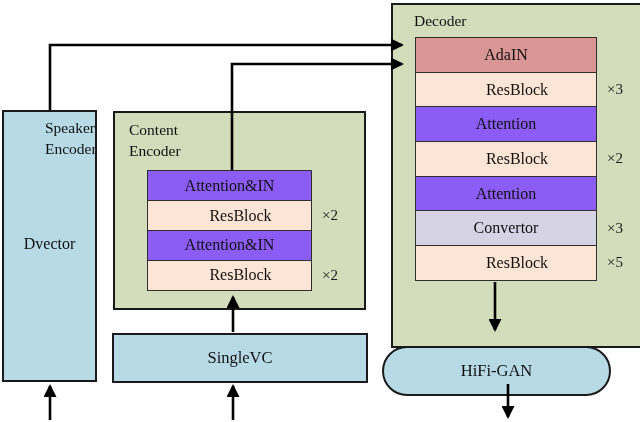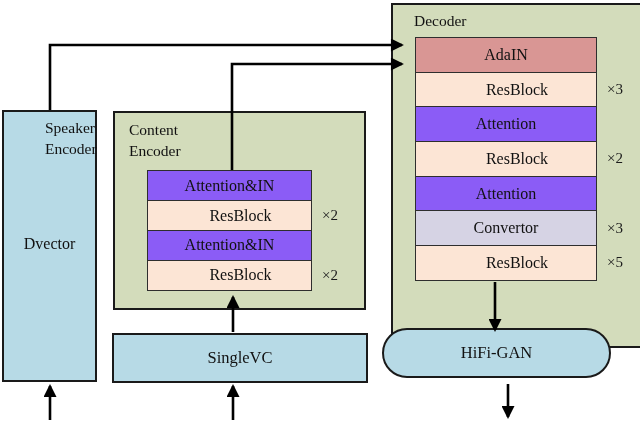--- a/index.html
+++ b/index.html
@@ -86,21 +86,21 @@
         <span>ResBlock</span>
         <span class="mult">×5</span>
       </div>
     </div>
   </div>
 
   <div class="box blue" style="left:112px;top:333px;width:256px;height:50px;">
     <div class="center-label">SingleVC</div>
   </div>
 
-  <div class="box blue" style="left:382px;top:328px;width:229px;height:50px;border-radius:25px;">
+  <div class="box blue" style="left:382px;top:346px;width:229px;height:50px;border-radius:25px;">
     <div class="center-label">HiFi-GAN</div>
   </div>
 
   <svg class="wires" width="640" height="422" viewBox="0 0 640 422">
     <defs>
       <marker id="ah" viewBox="0 0 10 10" refX="8.5" refY="5" markerWidth="5.5" markerHeight="5" orient="auto-start-reverse">
         <path d="M0,0 L10,5 L0,10 z" fill="#000"></path>
       </marker>
     </defs>
     <path d="M50,110 V45 H402" fill="none" stroke="#000" stroke-width="2.6" marker-end="url(#ah)"></path>

